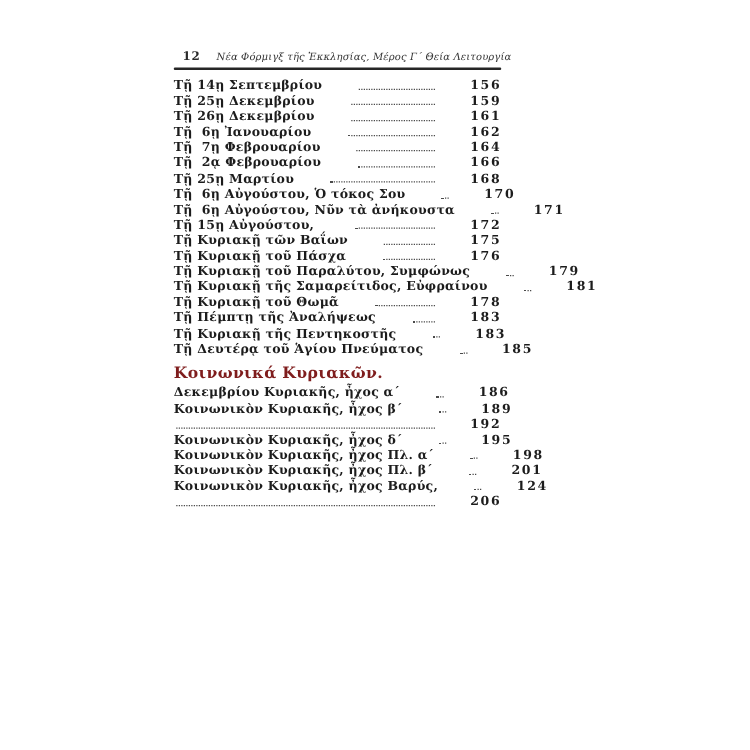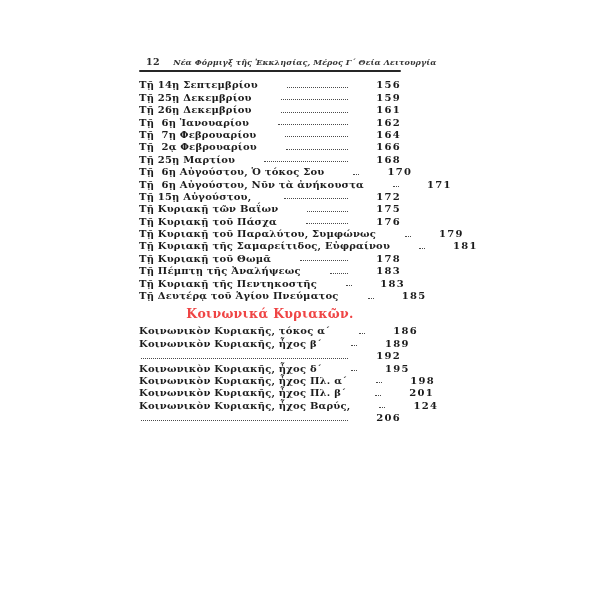--- a/index.html
+++ b/index.html
@@ -13,42 +13,41 @@
   .sheet {
     position: relative;
     width: 600px;
     height: 600px;
     background: #ffffff;
     overflow: hidden;
   }
   .content {
     position: absolute;
     left: 139px;
-    top: 56px;
+    top: 40px;
     width: 262px;
   }
   .pagehead {
     display: flex;
     align-items: baseline;
     gap: 13px;
     padding: 0 0 3px 7px;
     color: #2b2b2b;
   }
   .pagenum {
     font-size: 9.5px;
     font-weight: 700;
     letter-spacing: 0.5px;
   }
   .runtitle {
     font-style: italic;
     font-size: 8px;
     letter-spacing: 0.1px;
     white-space: nowrap;
     color: #343434;
-    font-weight: bold;
   }
   .rule {
     height: 2px;
     background: #262626;
     border-radius: 1px;
   }
   .toc { margin-top: 6px; }
   .toc.second { margin-top: 0; }
   .row {
     display: flex;
@@ -68,25 +67,24 @@
     min-width: 6px;
     border-bottom: 1.6px dotted #4a4a4a;
     margin: 0 1px 2.5px 2px;
   }
   .pg {
     letter-spacing: 1.3px;
     white-space: nowrap;
   }
   .sechead {
     margin: 5px 0 3px 0;
-    text-align: center;
     font-size: 12.5px;
     font-weight: 700;
     letter-spacing: 0.3px;
-    color: #ef4444;
+    color: #7f1d1d;
   }
 </style>
 </head>
 <body>
 
 <div class="sheet">
   <div class="content">
 
     <div class="pagehead">
       <span class="pagenum">12</span>
@@ -205,21 +203,21 @@
           <span class="dots"></span>
           <span class="pg">185</span>
         </div>
       </div>
 
     <div class="sechead">Κοινωνικά Κυριακῶν.</div>
 
     <div class="toc second">
 
         <div class="row">
-          <span class="lbl">Κοινωνικὸν Κυριακῆς, τόκος α´</span>
+          <span class="lbl">Δεκεμβρίου Κυριακῆς, ἦχος α´</span>
           <span class="dots"></span>
           <span class="pg">186</span>
         </div>
 
         <div class="row">
           <span class="lbl">Κοινωνικὸν Κυριακῆς, ἦχος β´</span>
           <span class="dots"></span>
           <span class="pg">189</span>
         </div>
 

